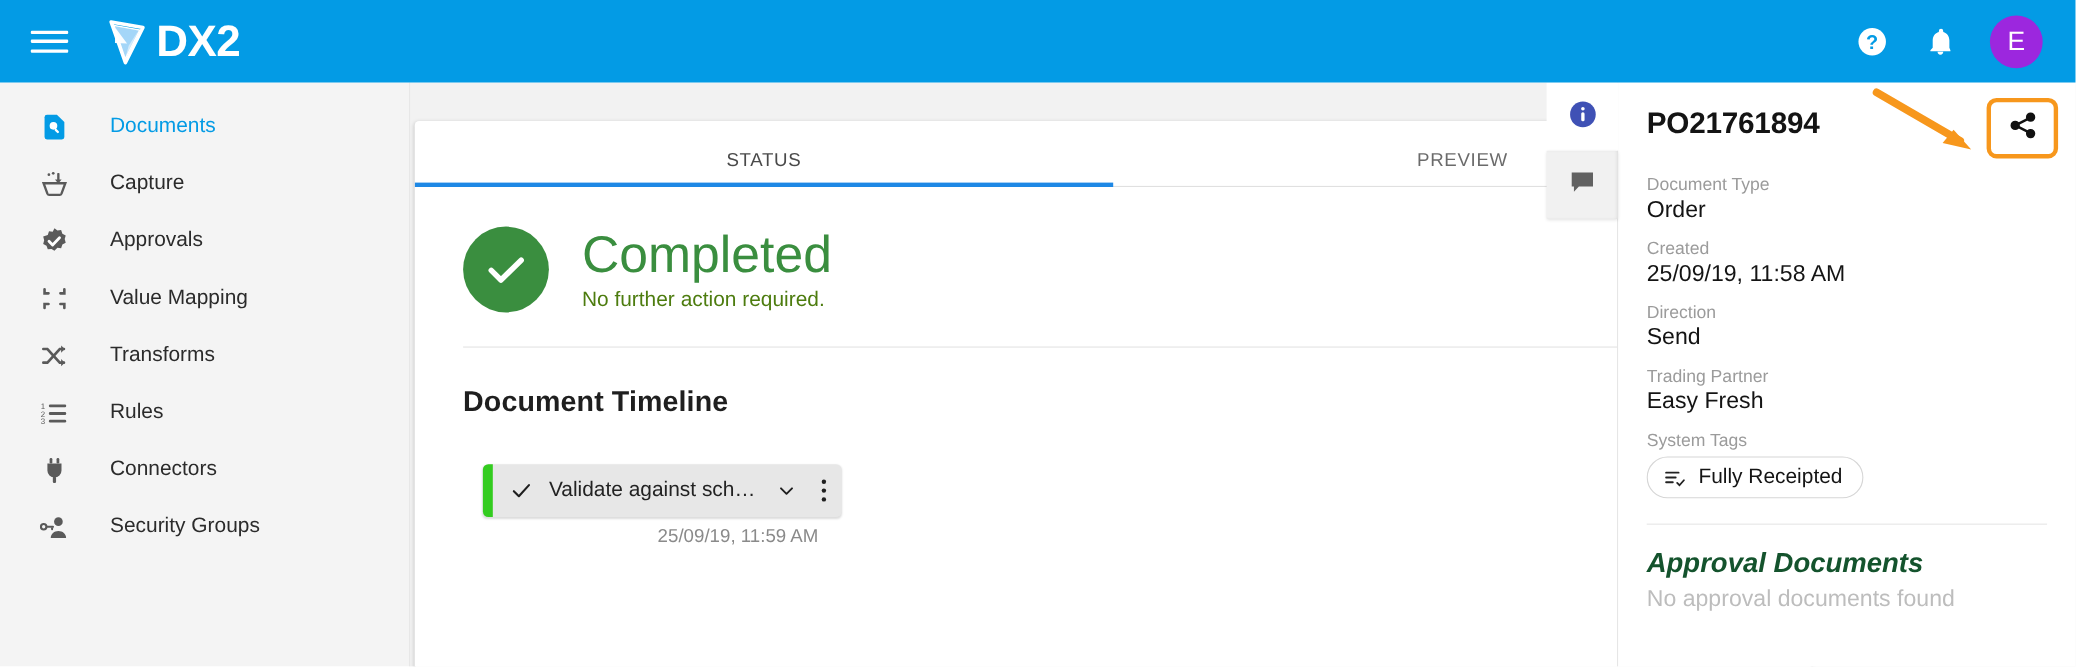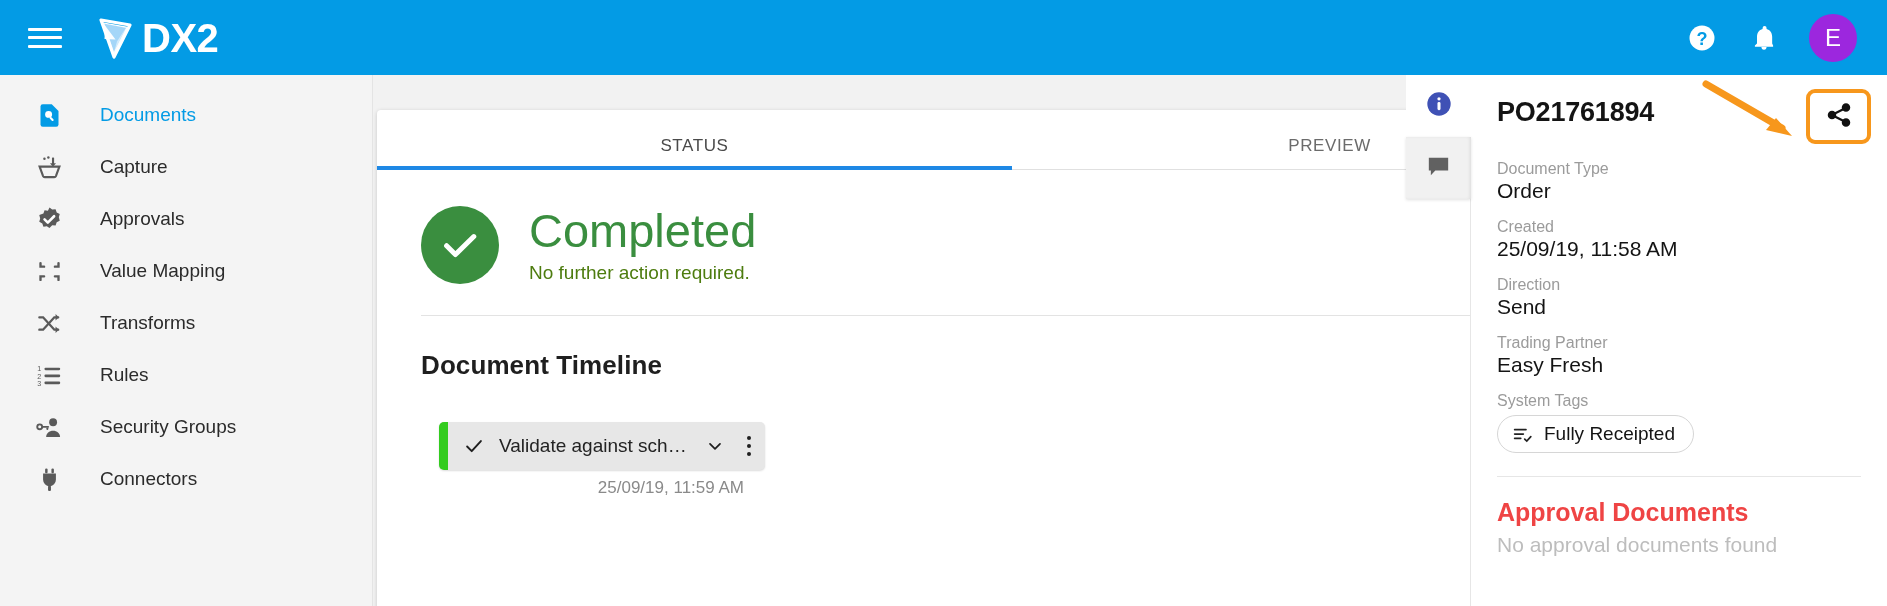--- a/index.html
+++ b/index.html
@@ -142,21 +142,21 @@
   .fields { margin-top: 32px; }
   .f-label { font-size:16px; color:#9b9b9b; margin-bottom: 1px; }
   .f-value { font-size:21px; color:#141414; margin-bottom: 15px; }
   .tag-pill {
     display:inline-flex; align-items:center; height:38px;
     border:1px solid #D6D6D6; border-radius:19px; padding: 0 18px 0 14px;
     font-size:19px; color:#141414; margin-top: 4px; cursor:pointer;
   }
   .tag-pill .tp-ico { margin-right: 11px; display:flex; align-items:center; }
   .rp-divider { height:1px; background:#E6E6E6; margin: 23px 0 0 0; }
-  .rp-h2 { font-size:25px; font-weight:bold; color:#ef4444; margin-top: 21px; }
+  .rp-h2 { font-size:25px; font-weight:bold; color:#14532d; margin-top: 21px; font-style: italic; }
   .rp-empty { font-size:21px; color:#bdbdbd; margin-top: 6px; }
 
   
   .arrow-svg { position:absolute; left:1700px; top:78px; z-index:60; pointer-events:none; }
 </style>
 </head>
 <body>
 
 <div id="root">
 
@@ -262,40 +262,40 @@
           <rect x="7.5" y="11.2" width="14" height="2.3" rx="1"></rect>
           <rect x="7.5" y="17.4" width="14" height="2.3" rx="1"></rect>
         </svg>
       </span>
       <span class="side-label">Rules</span>
     </div>
 
     <div class="side-item">
       <span class="side-icon">
         <svg width="27" height="27" viewBox="0 0 24 24" fill="#5a5a5a">
+          <rect x="8.1" y="2.2" width="2.2" height="4.3" rx="1"></rect>
+          <rect x="13.7" y="2.2" width="2.2" height="4.3" rx="1"></rect>
+          <path d="M6.3 6.6h11.4v5.6a5.7 5.7 0 0 1-5.7 5.7 5.7 5.7 0 0 1-5.7-5.7z"></path>
+          <rect x="10.7" y="17.3" width="2.6" height="5" rx="1"></rect>
+        </svg>
+      </span>
+      <span class="side-label">Connectors</span>
+    </div>
+
+    <div class="side-item">
+      <span class="side-icon">
+        <svg width="27" height="27" viewBox="0 0 24 24" fill="#5a5a5a">
           <circle cx="15.2" cy="7.3" r="3.5"></circle>
           <path d="M9 20.5c0-3.4 2.8-5.7 6.2-5.7s6.2 2.3 6.2 5.7z"></path>
           <circle cx="3.3" cy="11.4" r="2.2" fill="none" stroke="#5a5a5a" stroke-width="1.7"></circle>
           <rect x="5.2" y="10.6" width="6.4" height="1.7" rx="0.7"></rect>
           <rect x="9.3" y="11.9" width="1.6" height="2.3" rx="0.7"></rect>
         </svg>
       </span>
       <span class="side-label">Security Groups</span>
-    </div>
-
-    <div class="side-item">
-      <span class="side-icon">
-        <svg width="27" height="27" viewBox="0 0 24 24" fill="#5a5a5a">
-          <rect x="8.1" y="2.2" width="2.2" height="4.3" rx="1"></rect>
-          <rect x="13.7" y="2.2" width="2.2" height="4.3" rx="1"></rect>
-          <path d="M6.3 6.6h11.4v5.6a5.7 5.7 0 0 1-5.7 5.7 5.7 5.7 0 0 1-5.7-5.7z"></path>
-          <rect x="10.7" y="17.3" width="2.6" height="5" rx="1"></rect>
-        </svg>
-      </span>
-      <span class="side-label">Connectors</span>
     </div>
 
   </div>
 
   <div class="content-bg"></div>
 
   <div class="main-card">
 
     <div class="tabs">
       <div class="tab active">STATUS</div>

